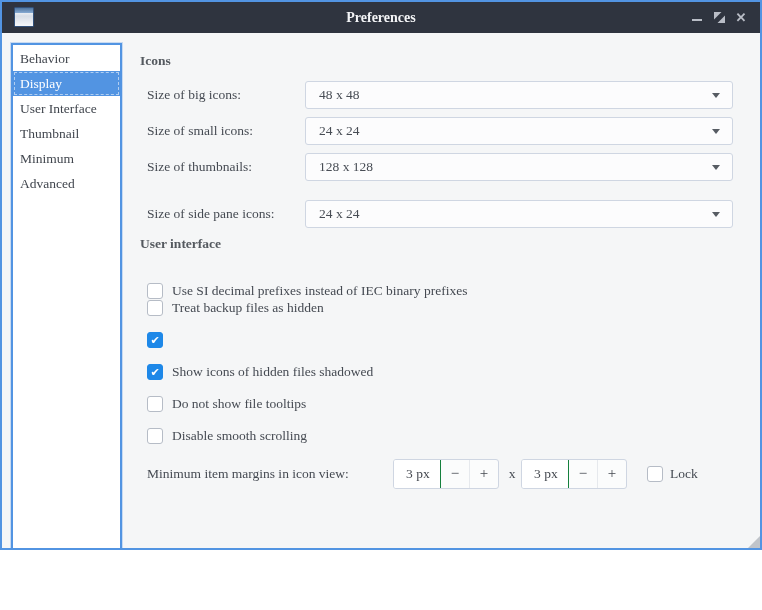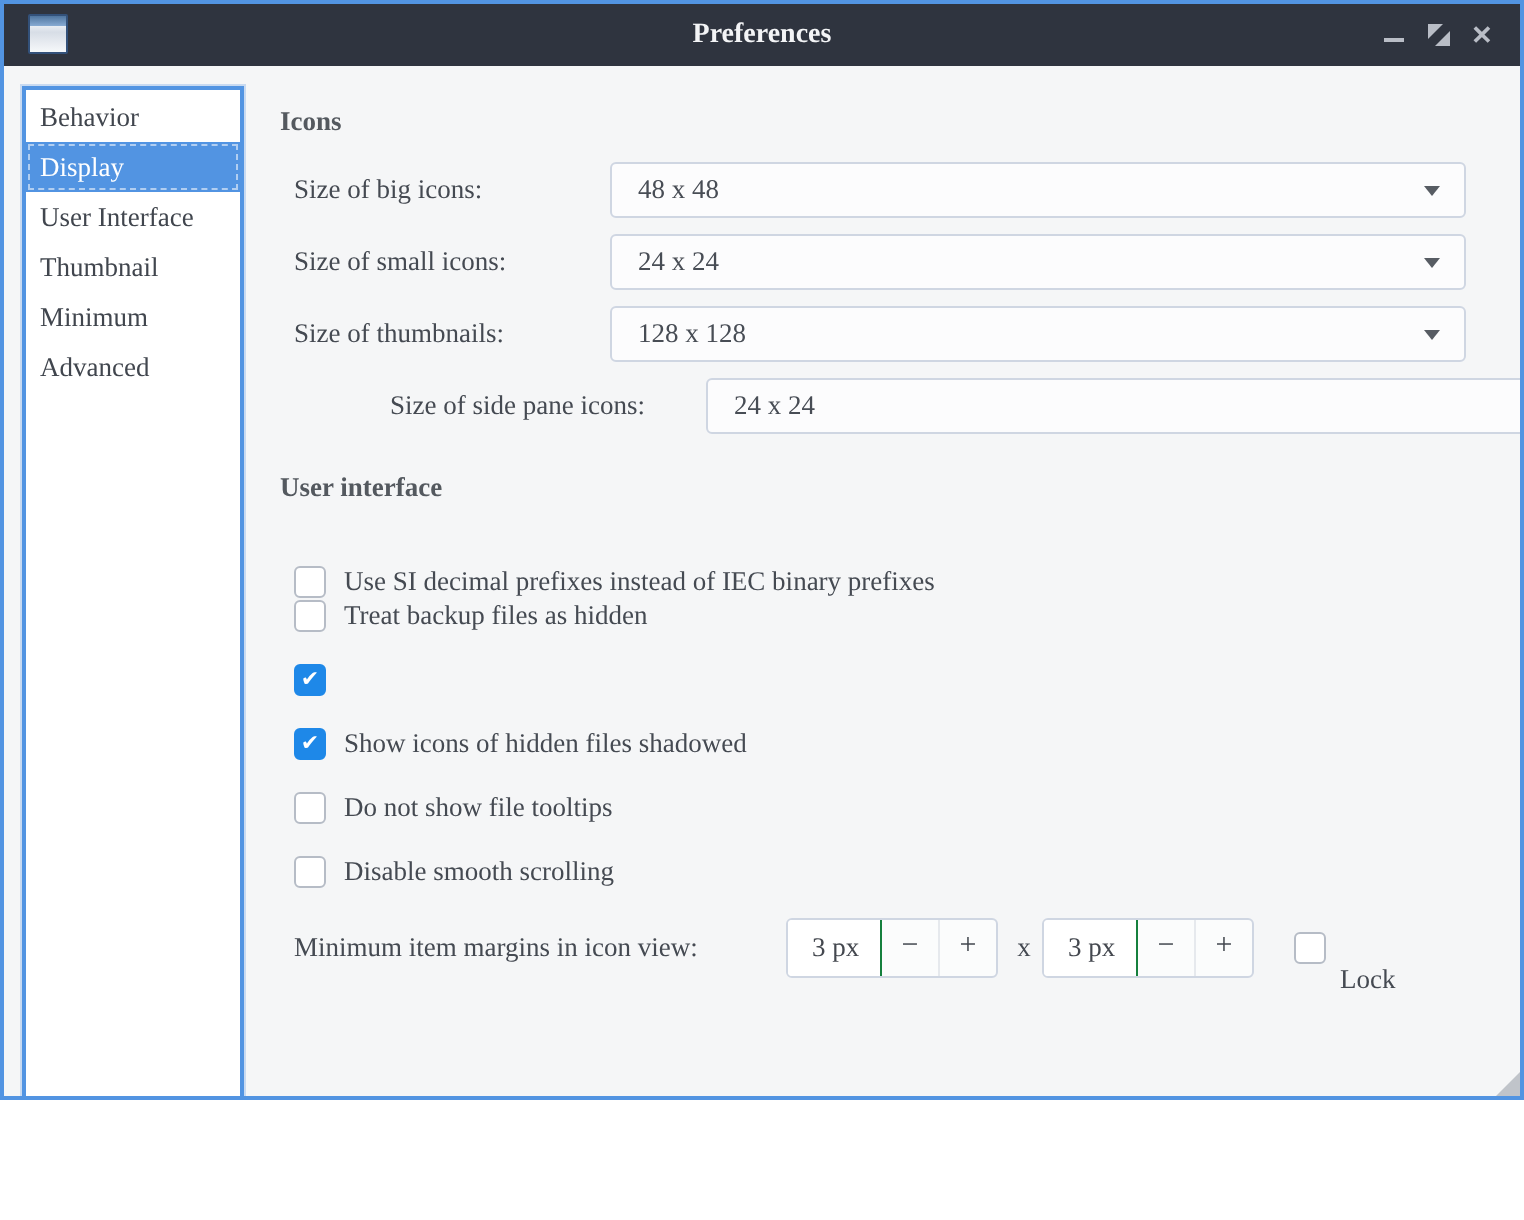--- a/index.html
+++ b/index.html
@@ -103,21 +103,21 @@
     width: 47px; background: #ffffff; line-height: 28px; padding-left: 12px;
     border-right: 1px solid #15803d; color: #44484f;
   }
   .spin-btn {
     flex: 1; text-align: center; line-height: 27px;
     color: #43484f; font-size: 15px; cursor: default;
   }
   .spin-btn.minus { border-right: 1px solid #e6e9ed; }
   .dim-sep { position: absolute; left: 503px; width: 14px; text-align: center; line-height: 30px; color: #454a52; }
   .lock-box { left: 645px; top: 7px; }
-  .lock-label { position: absolute; left: 668px; line-height: 30px; color: #454a52; margin-top: 16px; }
+  .lock-label { position: absolute; left: 668px; line-height: 30px; color: #454a52; }
   
   .btn {
     position: absolute; top: 568px; height: 28px;
     background: linear-gradient(to bottom, #fefefe, #f8f9fa);
     border: 1px solid #cfd6e2; border-radius: 3px;
     color: #4e535b; text-align: right; line-height: 26px; cursor: default;
   }
   .btn .btn-glyph { color: #5a5f66; margin-right: 7px; }
   .btn-ok { left: 554px; width: 94px; }
   .btn-cancel { left: 655px; width: 95px; }
@@ -182,21 +182,21 @@
   </div>
 
   <div class="combo-row" style="top:151px;">
     <div class="combo-label">Size of thumbnails:</div>
     <div class="combo">
       <span>128 x 128</span>
       <div class="combo-arrow"></div>
     </div>
   </div>
 
-  <div class="combo-row" style="top:187px;margin-left:48px;">
+  <div class="combo-row" style="top:198px;">
     <div class="combo-label">Size of side pane icons:</div>
     <div class="combo">
       <span>24 x 24</span>
       <div class="combo-arrow"></div>
     </div>
   </div>
 
   <div class="section-title" style="top:234px;">User interface</div>
 
   <div class="cb-row" style="top:280px;text-align:right;">

